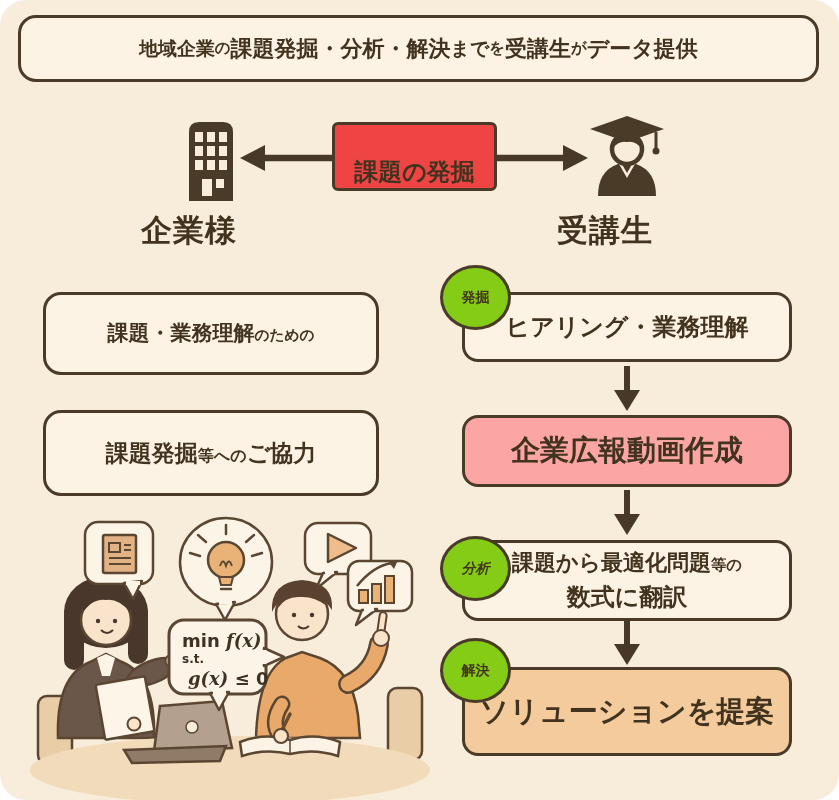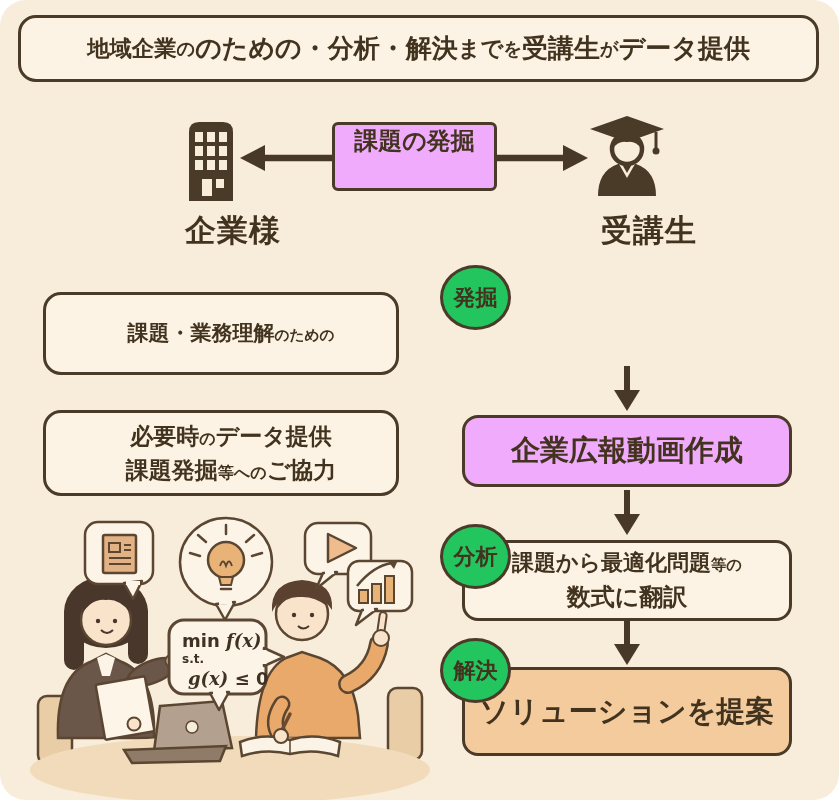--- a/index.html
+++ b/index.html
@@ -9,89 +9,89 @@
     font-family:"DejaVu Sans","Liberation Sans",sans-serif;color:#42331f;
   }
   .seg-lg{font-size:1em;}
   .seg-md{font-size:0.86em;}
   .seg-sm{font-size:0.70em;}
 
   .banner{
     position:absolute;left:18px;top:15px;width:795px;height:61px;
     background:#fcf3e4;border:3.5px solid #4a3a28;border-radius:18px;
     display:flex;align-items:center;justify-content:center;
-    font-weight:bold;font-size:26px;white-space:nowrap;
+    font-weight:bold;font-size:22px;white-space:nowrap;
   }
 
   .actor-label{
-    position:absolute;width:140px;text-align:right;
+    position:absolute;width:140px;text-align:left;
     font-size:31px;font-weight:bold;letter-spacing:1px;
   }
   #company-label{left:141px;top:210px;}
   #student-label{left:557px;top:210px;}
 
   .link-box{
     position:absolute;left:332px;top:122px;width:159px;height:63px;
-    background:#f0abfc;border:3.5px solid #4a3a28;border-radius:6px;
-    display:flex;align-items:flex-start;justify-content:center;
+    background:#ef4444;border:3.5px solid #4a3a28;border-radius:6px;
+    display:flex;align-items:flex-end;justify-content:center;
     font-size:24px;font-weight:bold;
   }
   .icon-abs{position:absolute;}
 
   .panel{
     position:absolute;left:43px;width:330px;
     background:#fcf3e4;border:3.5px solid #4a3a28;border-radius:18px;
     display:flex;flex-direction:column;align-items:center;justify-content:center;
-    font-weight:bold;text-align:center;padding-left:20px;
+    font-weight:bold;text-align:center;
   }
   #panel-hearing{top:292px;height:77px;}
   #panel-data{top:410px;height:80px;}
   .panel .line-a{font-size:21px;line-height:1.55;}
   .panel .line-b{font-size:23px;line-height:1.5;}
 
   .step{
     position:absolute;left:462px;width:324px;
     background:#fcf3e4;border:3.5px solid #4a3a28;border-radius:16px;
     display:flex;flex-direction:column;align-items:center;justify-content:center;
     font-weight:bold;text-align:center;
   }
   #step-hearing{top:292px;height:64px;font-size:24px;}
-  #step-video{top:415px;height:66px;font-size:29px;background:#f0abfc;}
+  #step-video{top:415px;height:66px;font-size:29px;background:#fca5a5;}
   #step-math{top:540px;height:75px;font-size:22px;line-height:1.5;}
   #step-solution{top:667px;height:83px;font-size:29px;background:#f3cb9d;}
   #step-math .line2{font-size:24px;}
 
   .badge{
     position:absolute;left:440px;width:65px;height:59px;
-    background:#22c55e;border:3.5px solid #4a3a28;border-radius:50%;
+    background:#84cc16;border:3.5px solid #4a3a28;border-radius:50%;
     display:flex;align-items:center;justify-content:center;
-    font-size:22px;font-weight:bold;z-index:3;
+    font-size:14px;font-weight:bold;z-index:3;
   }
   #badge-discover{top:265px;}
-  #badge-analyze{top:524px;}
+  #badge-analyze{top:536px;font-style:italic;}
   #badge-solve{top:638px;}
 
   .v-arrow{position:absolute;left:613px;z-index:1;}
   #v-arrow-1{top:366px;}
   #v-arrow-2{top:490px;}
   #v-arrow-3{top:620px;}
 
   svg{display:block;}
   .math-text{font-family:"DejaVu Sans","Liberation Sans",sans-serif;font-weight:bold;fill:#3f3223;}
   .math-var{font-style:italic;font-family:"DejaVu Serif","Liberation Serif",serif;}
 </style>
 </head>
 <body>
 
 <div class="page">
 
   <div class="banner">
       <span class="seg-md">地域企業</span>
       <span class="seg-sm">の</span>
-      <span class="seg-lg">のための・分析・解決</span>
+      <span class="seg-lg">課題発掘・分析・解決</span>
       <span class="seg-md">まで</span>
       <span class="seg-sm">を</span>
       <span class="seg-lg">受講生</span>
       <span class="seg-sm">が</span>
       <span class="seg-lg">データ提供</span>
     </div>
 
   <svg class="icon-abs" style="left:186px;top:119px;" width="50" height="82" viewBox="0 0 50 82">
     <path d="M3,82 L3,13 Q3,3 13,3 L37,3 Q47,3 47,13 L47,82 Z" fill="#4a3a28"></path>
     <g fill="#f8edda">
@@ -133,24 +133,26 @@
     <polygon points="39,0 76,13 39,26 2,13" fill="#4a3a28"></polygon>
     <line x1="68" y1="16" x2="68" y2="32" stroke="#4a3a28" stroke-width="3"></line>
     <circle cx="68" cy="35" r="3.5" fill="#4a3a28"></circle>
   </svg>
   <div class="actor-label" id="student-label">受講生</div>
 
   <div class="panel" id="panel-hearing">
     <div class="line-a"><span class="seg-lg">課題・業務理解</span><span class="seg-sm">のための</span></div>
   </div>
   <div class="panel" id="panel-data">
-    <div class="line-b"><span class="seg-lg">必要時</span><span class="seg-sm">の</span><span class="seg-lg">データ提供</span></div>
     <div class="line-b"><span class="seg-lg">課題発掘</span><span class="seg-sm">等への</span><span class="seg-lg">ご協力</span></div>
   </div>
 
+  <div class="step" id="step-hearing">
+    <div>ヒアリング・業務理解</div>
+  </div>
   <div class="step" id="step-video">
     <div>企業広報動画作成</div>
   </div>
   <div class="step" id="step-math">
     <div class="line1"><span class="seg-lg">課題から最適化問題</span><span class="seg-sm">等の</span></div>
     <div class="line2">数式に翻訳</div>
   </div>
   <div class="step" id="step-solution">
     <div>ソリューションを提案</div>
   </div>

